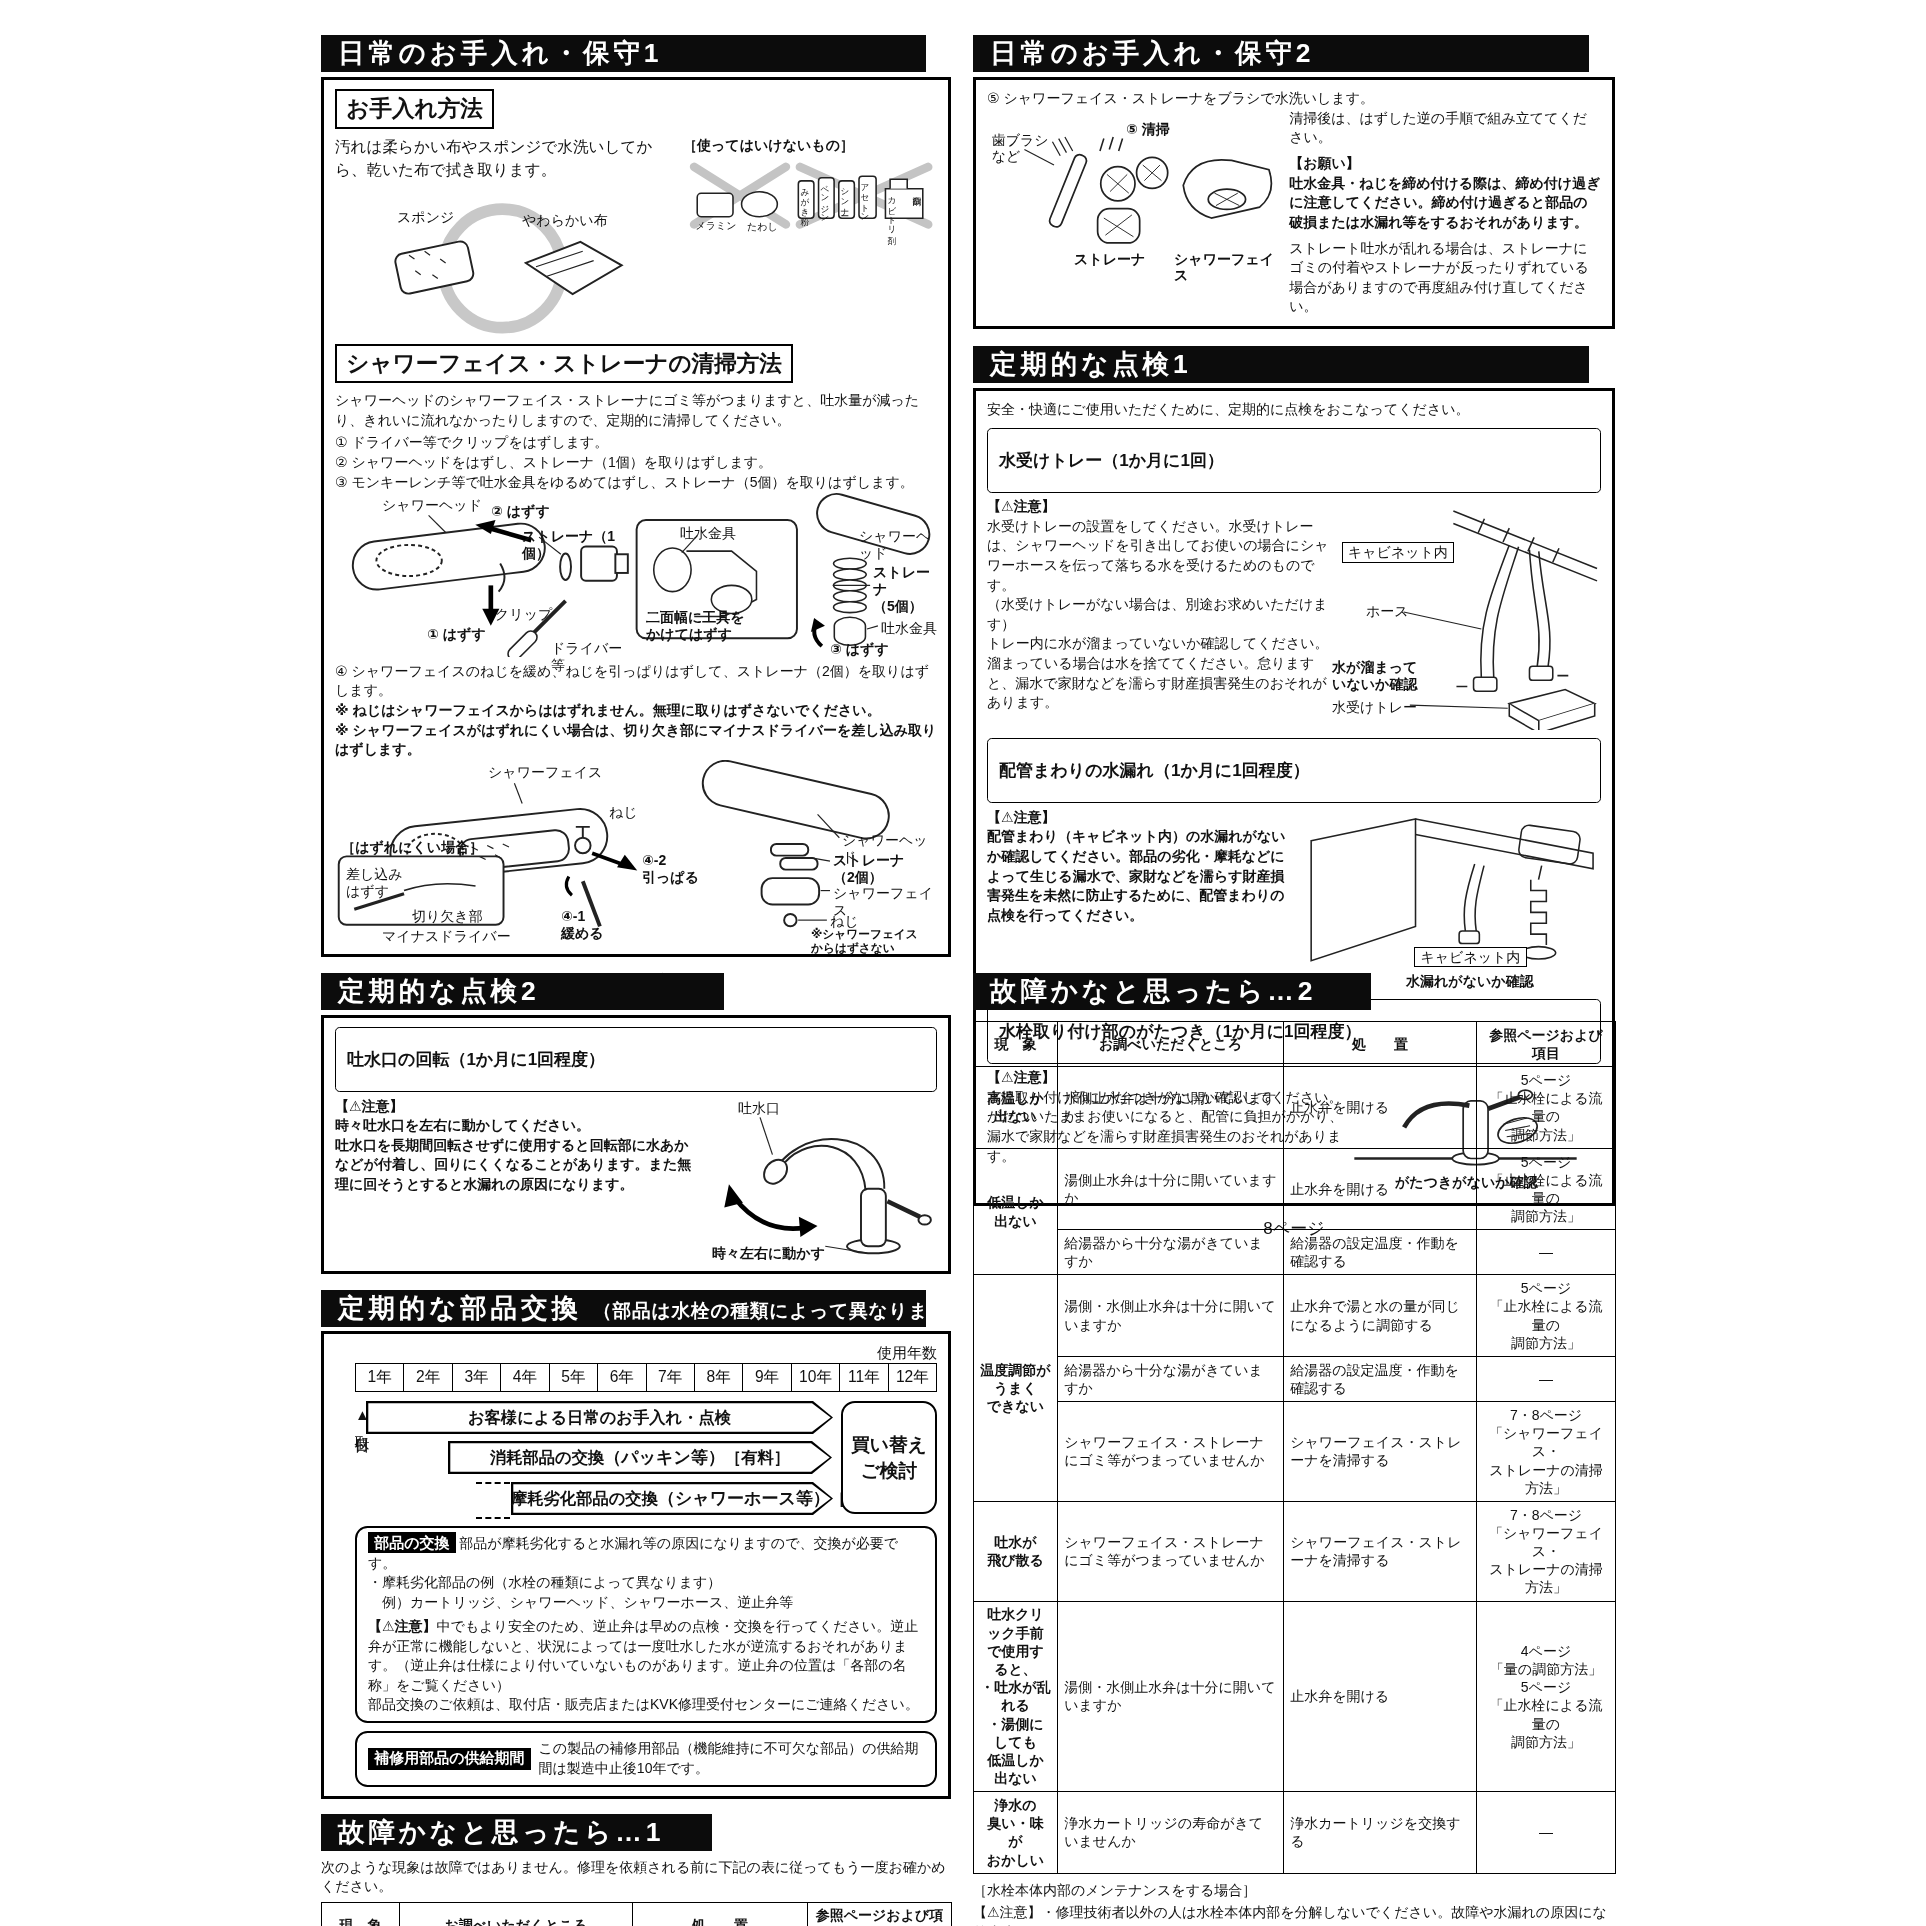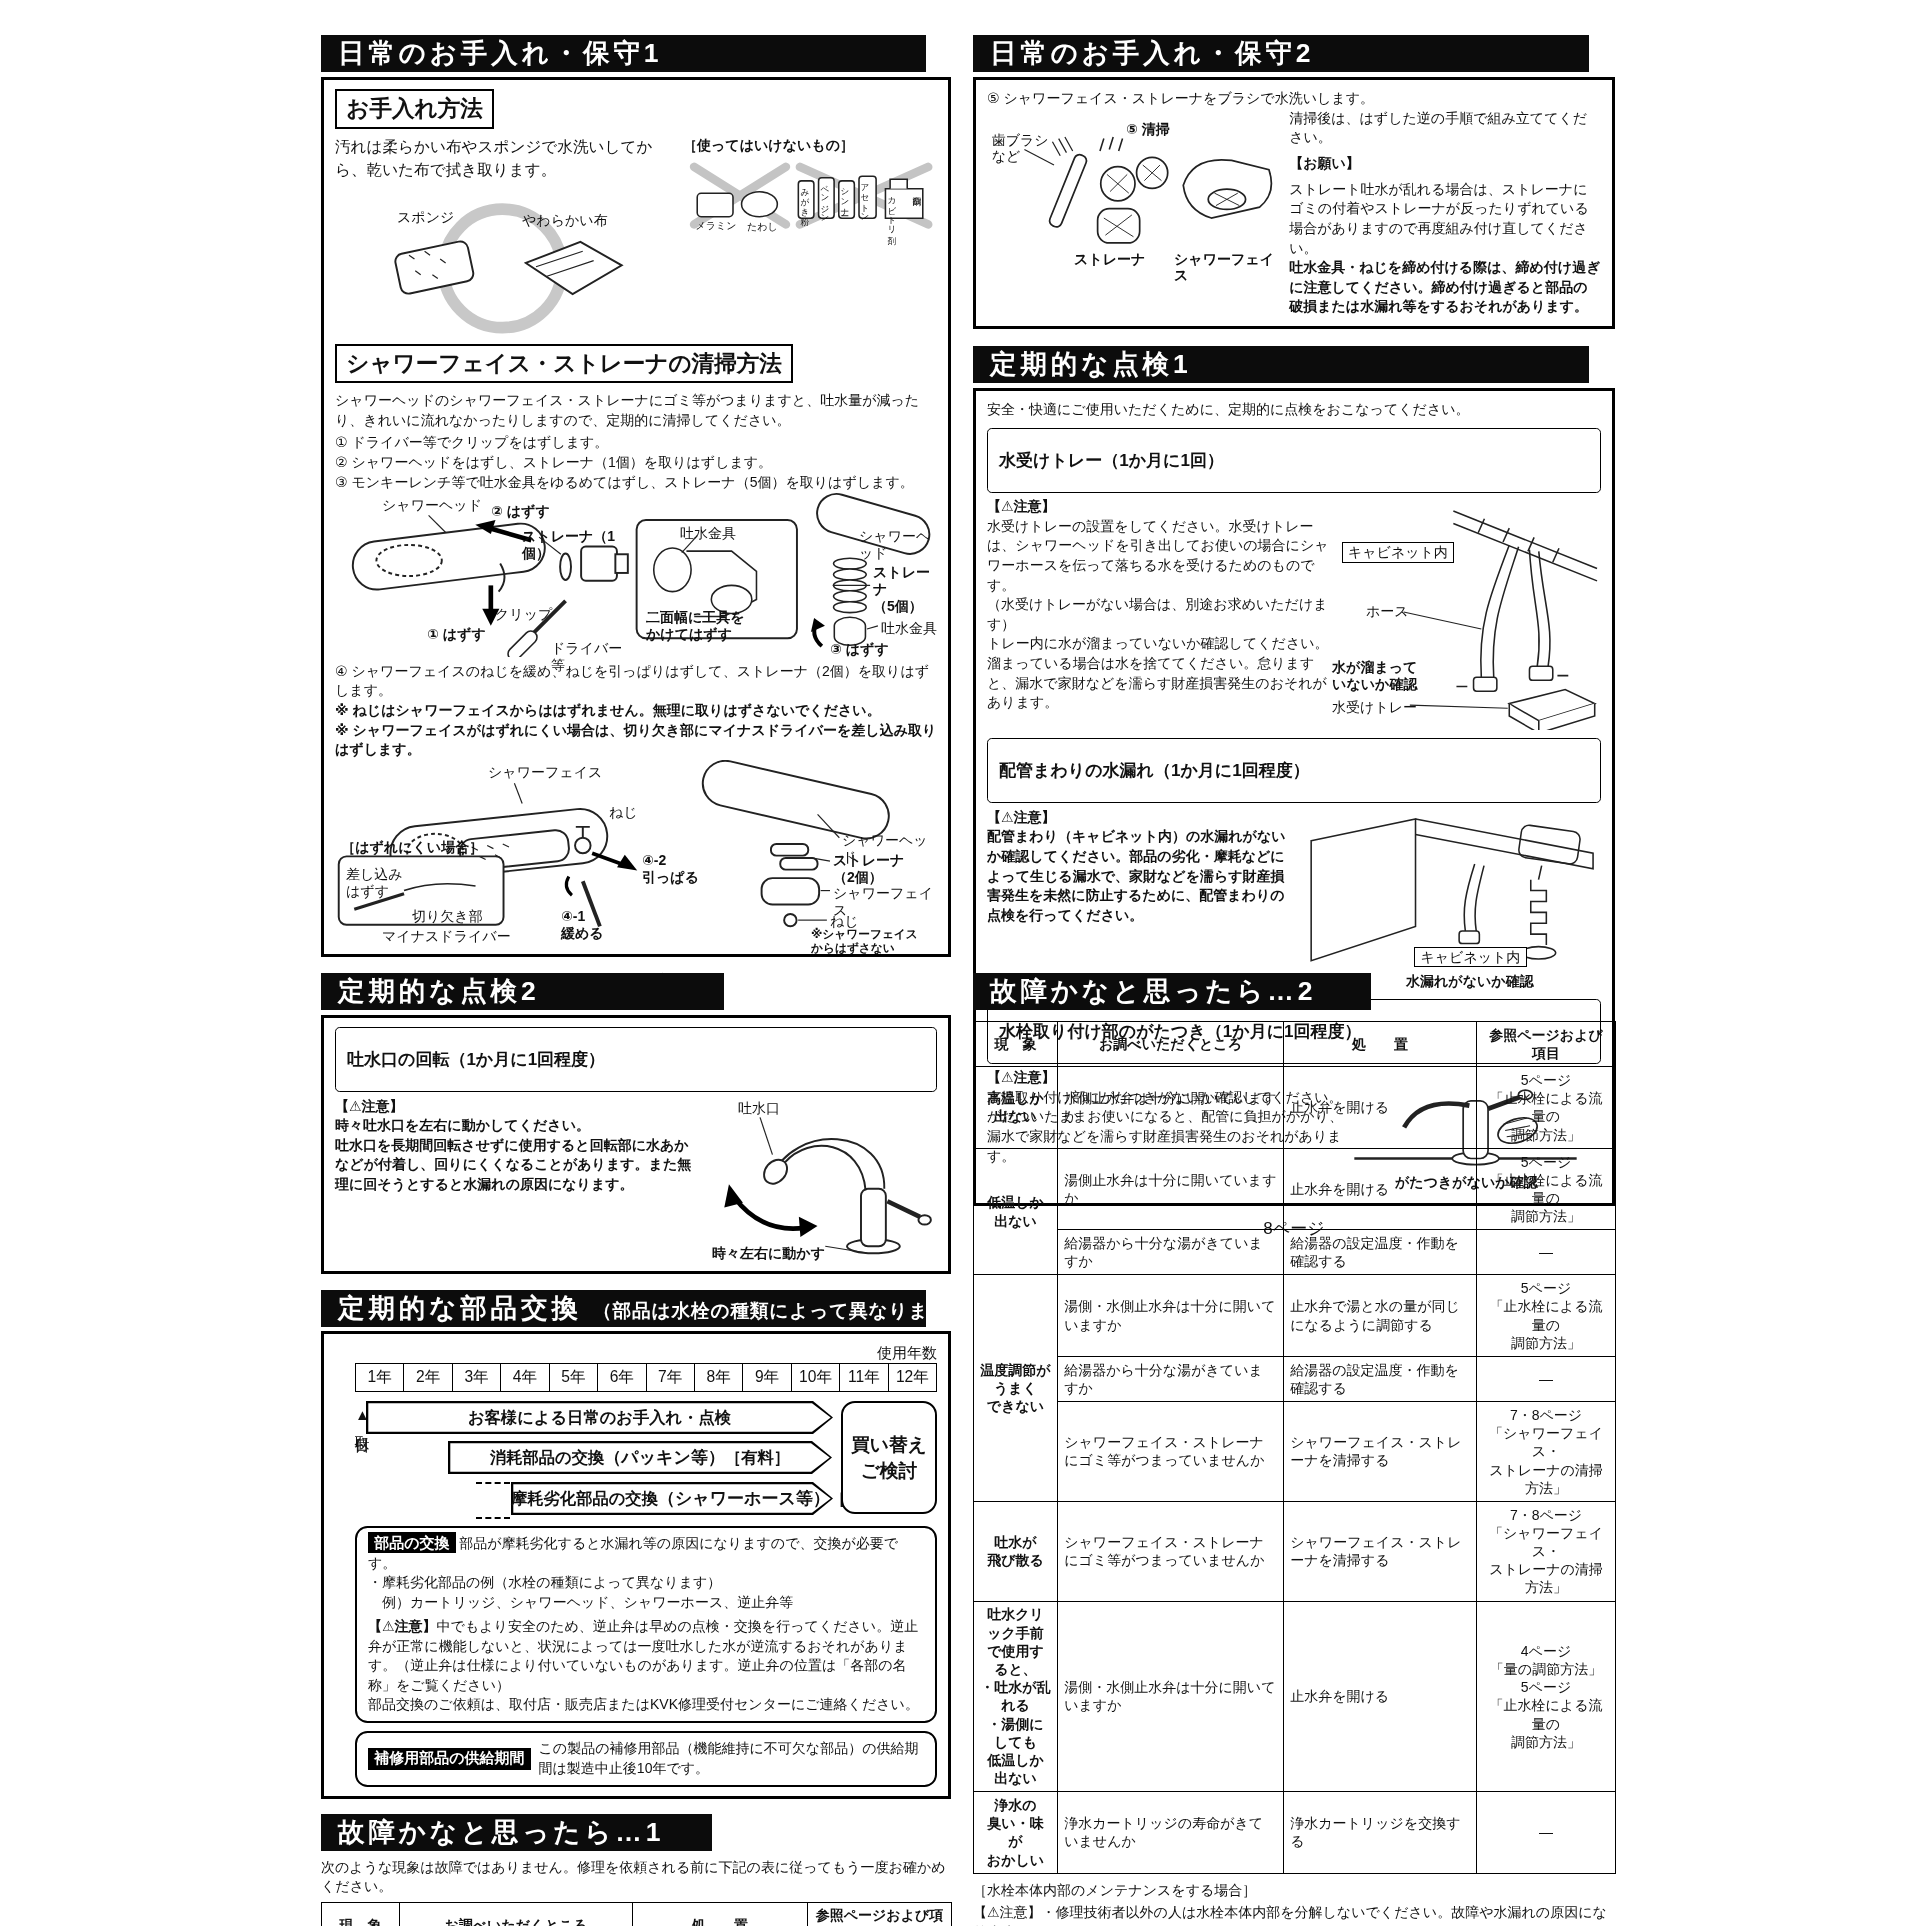--- a/index.html
+++ b/index.html
@@ -256,22 +256,22 @@
           </svg>
           <span class="fl" style="left:4.7px;top:23px;">歯ブラシ
 など</span>
           <span class="fl b" style="left:139px;top:12.5px;">⑤ 清掃</span>
           <span class="fl b" style="left:87px;top:142px;">ストレーナ</span>
           <span class="fl b" style="left:187px;top:142px;">シャワーフェイス</span>
         </div>
         <div style="width:319px;padding-left:6.2px;">
           <div class="small">清掃後は、はずした逆の手順で組み立ててください。</div>
           <div class="small b" style="margin-top:6.2px;">【お願い】</div>
+          <div class="small b">吐水金具・ねじを締め付ける際は、締め付け過ぎに注意してください。締め付け過ぎると部品の破損または水漏れ等をするおそれがあります。</div>
           <div class="small" style="margin-top:6.2px;">ストレート吐水が乱れる場合は、ストレーナにゴミの付着やストレーナが反ったりずれている場合がありますので再度組み付け直してください。</div>
-          <div class="small b">吐水金具・ねじを締め付ける際は、締め付け過ぎに注意してください。締め付け過ぎると部品の破損または水漏れ等をするおそれがあります。</div>
         </div>
       </div>
     </div>
 
     <div class="hbar" style="width:96%;margin-top:17px;"><span>定期的な点検1</span></div>
     <div class="obox">
       <div class="small">安全・快適にご使用いただくために、定期的に点検をおこなってください。</div>
 
       <div class="sbox">水受けトレー（1か月に1回）</div>
       <div class="row">

